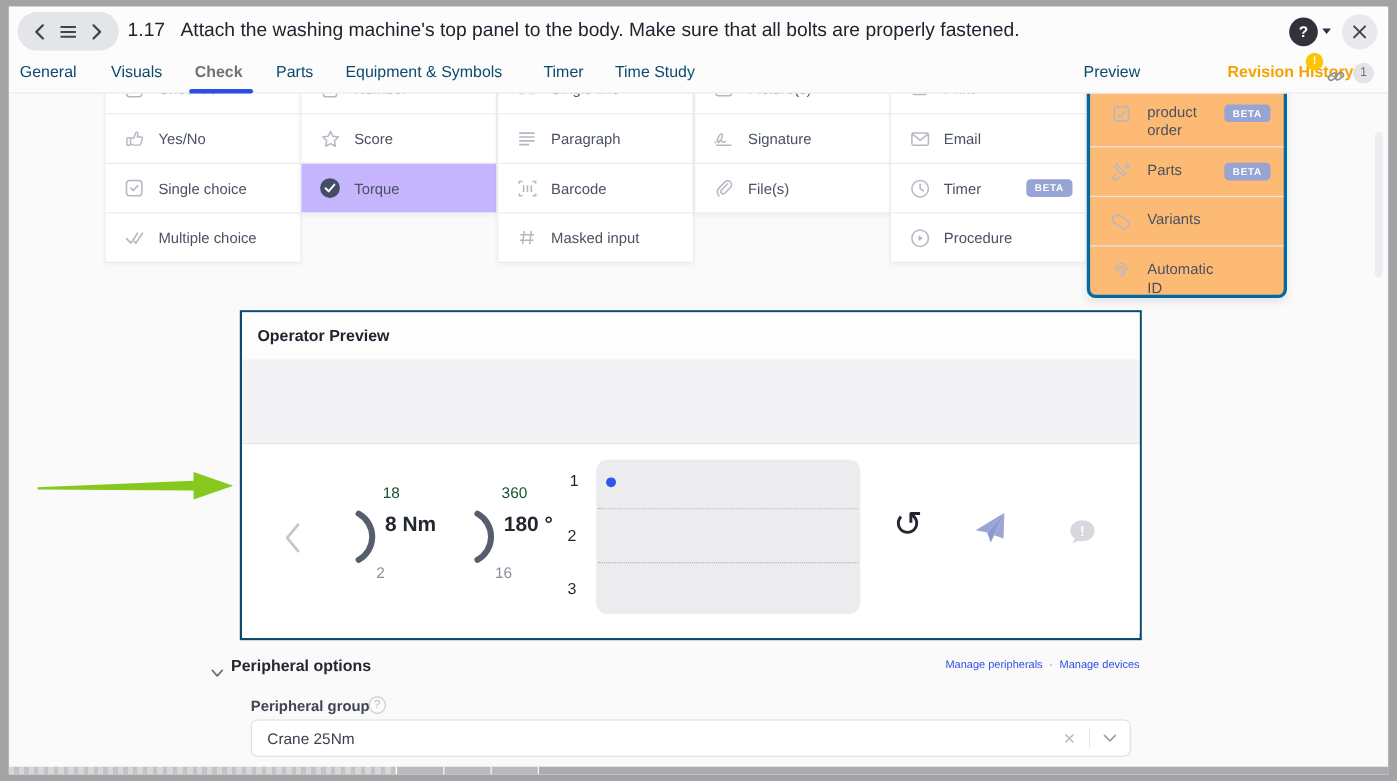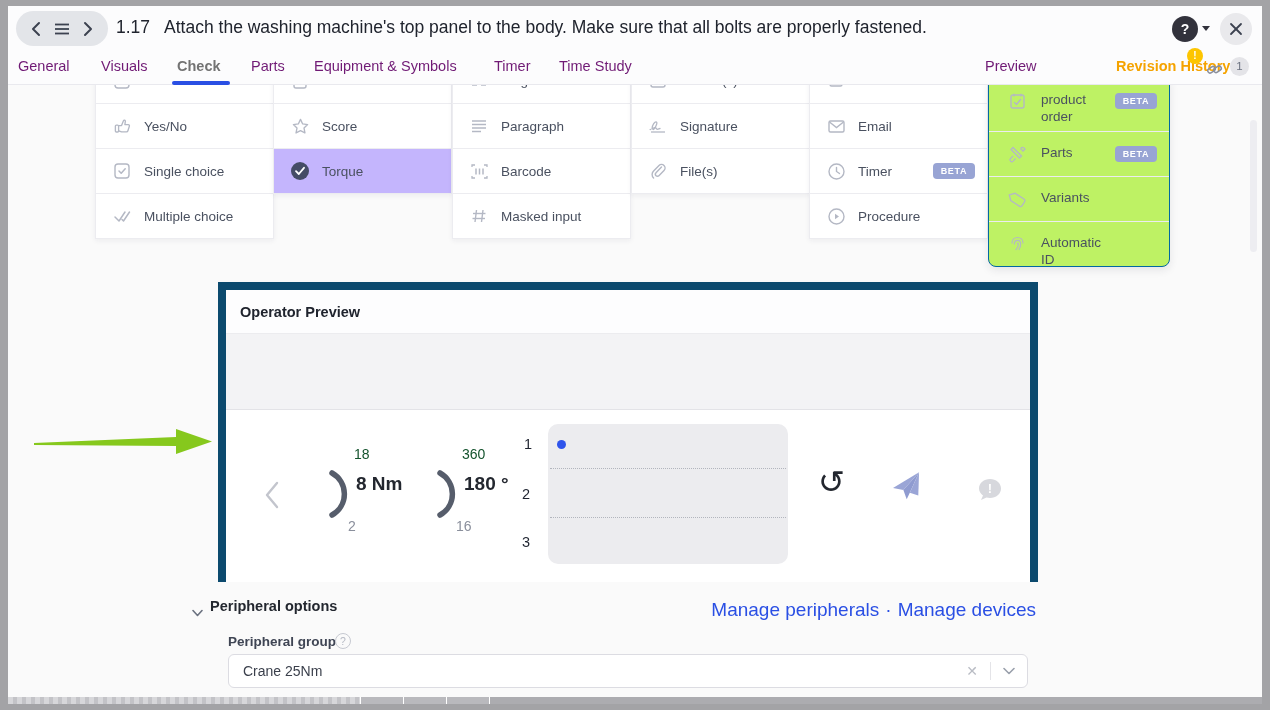--- a/index.html
+++ b/index.html
@@ -12,46 +12,46 @@
   .navpill { position:absolute; left:8px; top:5px; width:92px; height:35px; background:#e3e5e9; border-radius:18px; display:flex; align-items:center; justify-content:space-around; padding:0 8px; }
   .navpill svg { display:block; }
   .step-title { position:absolute; left:108px; top:11px; font-size:17.5px; color:#20242e; white-space:nowrap; }
   .step-num { margin-right:14px; }
   .help-btn { position:absolute; right:64px; top:10px; width:26px; height:26px; border-radius:50%; background:#32323c; color:#fff; font-size:14px; font-weight:bold; text-align:center; line-height:26px; }
   .help-caret { position:absolute; right:52px; top:20px; width:0; height:0; border-left:4px solid transparent; border-right:4px solid transparent; border-top:5px solid #32323c; }
   .close-btn { position:absolute; right:10px; top:7px; width:32px; height:32px; border-radius:50%; background:#e9e9ec; display:flex; align-items:center; justify-content:center; }
 
   
   .tabbar { position:absolute; left:0; top:46px; width:100%; height:33px; background:#fcfcfd; border-bottom:1px solid #e9e9ee; z-index:40; }
-  .tab { position:absolute; top:6px; font-size:14.5px; color:#701a75; white-space:nowrap; }
+  .tab { position:absolute; top:6px; font-size:14.5px; color:#0c4a6e; white-space:nowrap; }
   .tab.active { color:#737373; font-weight:bold; }
   .tab-underline { position:absolute; height:4px; background:#2a4fe4; border-radius:2px; bottom:-1px; }
   .rh-badge { position:absolute; width:16px; height:16px; border-radius:50%; background:#fdc500; color:#fff; font-size:10px; font-weight:bold; text-align:center; line-height:16px; top:42px; z-index:41; }
   .count-badge { position:absolute; width:19px; height:19px; border-radius:50%; background:#e4e4e8; color:#6b7280; font-size:11.5px; text-align:center; line-height:19px; top:51px; z-index:41; }
 
   
   .gcol { position:absolute; background:#fff; border:1px solid #ececf0; border-top:none; box-shadow:0 2px 5px rgba(40,40,60,.06); z-index:10;text-align:center; }
   .gcell { position:relative; height:45px; border-top:1px solid #ececf0; display:flex; align-items:center; padding:0 12px 0 16px; }
   .gcell:first-child { border-top:none; }
   .gcell.selected { background:#c4b5fd; }
   .gicon { width:20px; height:20px; margin-right:12px; flex:none; display:flex; align-items:center; justify-content:center; }
   .glabel { font-size:13.5px; color:#4a5160; white-space:nowrap; }
   .beta { margin-left:auto; background:#98a4d4; color:#fff; font-size:9px; font-weight:bold; letter-spacing:.6px; padding:3px 8px; border-radius:4px; flex:none; }
 
   
-  .rpanel { position:absolute; left:980px; top:72px; width:182px; background:#bef264; border:1px solid #0369a1; border-radius:0 0 8px 8px; box-shadow:0 3px 8px rgba(40,40,60,.10); z-index:10; }
+  .rpanel { position:absolute; left:980px; top:72px; width:182px; background:#fdba74; border:3px solid #0369a1; border-radius:0 0 8px 8px; box-shadow:0 3px 8px rgba(40,40,60,.10); z-index:10; }
   .rcell { position:relative; border-top:1px solid #ececf0; display:flex; align-items:flex-start; padding:12px 12px 0 18px; }
   .rcell:first-child { border-top:none; }
   .rcell .gicon { margin-right:14px; }
   .rlabel { font-size:13.5px; color:#4a5160; line-height:17px; width:64px; }
   .rcell .beta { margin-left:auto; margin-top:2px; }
 
   
   .arrow-wrap { position:absolute; left:26px; top:420px; z-index:20; }
-  .opv { position:absolute; left:210px; top:276px; width:820px; height:300px; border:8px solid #0c4a6e; background:#fff; z-index:15; }
+  .opv { position:absolute; left:210px; top:276px; width:820px; height:300px; border:2px solid #0c4a6e; background:#fff; z-index:15; }
   .opv-head { height:44px; background:#fdfdfe; border-bottom:1px solid #ececef; display:flex; align-items:center; padding-left:14px; }
   .opv-title { font-size:14.5px; font-weight:bold; color:#20242e; }
   .opv-gray { height:76px; background:#f3f3f5; border-bottom:1px solid #e3e3e7; }
   .opv-content { position:relative; height:172px; background:#fff; }
   .pv-chevron { position:absolute; left:38px; top:70px; }
   .gauge { position:absolute; width:104px; height:96px; }
   .gauge .arc { position:absolute; left:0; top:22px; }
   .gauge .up { position:absolute; left:28px; top:0; font-size:14px; color:#14532d; }
   .gauge .val { position:absolute; left:30px; top:27px; font-size:19px; font-weight:bold; color:#23272f; white-space:nowrap; }
   .gauge .lo { position:absolute; left:22px; top:72px; font-size:14px; color:#8a8f9c; }
@@ -60,21 +60,21 @@
   .dotline { position:absolute; left:2px; right:2px; border-top:1.5px dotted #b2b5bd; }
   .bluedot { position:absolute; left:9px; top:16px; width:9px; height:9px; border-radius:50%; background:#2f54eb; }
   .undo-ic { position:absolute; left:592px; top:56px; font-family:"DejaVu Sans",sans-serif; font-size:32px; color:#23272f; line-height:32px; }
   .plane-ic { position:absolute; left:664px; top:60px; }
   .bubble-ic { position:absolute; left:750px; top:66px; }
 
   
   .po-row { position:absolute; left:202px; top:592px; width:826px; height:20px; z-index:5; }
   .po-title { position:absolute; left:0; top:0; font-size:14.5px; font-weight:bold; color:#23272f; }
   .po-chevron { position:absolute; left:-18px; top:5px; }
-  .po-links { position:absolute; right:0; top:1px; font-size:19px; color:#2a4fe4; white-space:nowrap; }
+  .po-links { position:absolute; right:0; top:1px; font-size:10px; color:#2a4fe4; white-space:nowrap; }
   .po-links .dot { color:#2a4fe4; margin:0 6px; }
   .pg-label { position:absolute; left:220px; top:628px; font-size:13.5px; font-weight:bold; color:#3f4554; z-index:5; }
   .pg-help { position:absolute; left:327px; top:627px; width:16px; height:16px; border-radius:50%; border:1px solid #c6c9d1; color:#b6bac4; font-size:10.5px; text-align:center; line-height:15px; z-index:5; }
   .dd { position:absolute; left:220px; top:648px; width:800px; height:34px; background:#fff; border:1px solid #dcdce2; border-radius:6px; z-index:5; display:flex; align-items:center; }
   .dd-value { font-size:14px; color:#3a3f4b; padding-left:14px; }
   .dd-right { margin-left:auto; display:flex; align-items:center; height:100%; }
   .dd-clear { font-size:14px; color:#b9bcc4; padding:0 12px; }
   .dd-sep { width:1px; height:18px; background:#e4e4e8; }
   .dd-caret { padding:0 12px; display:flex; }
 

